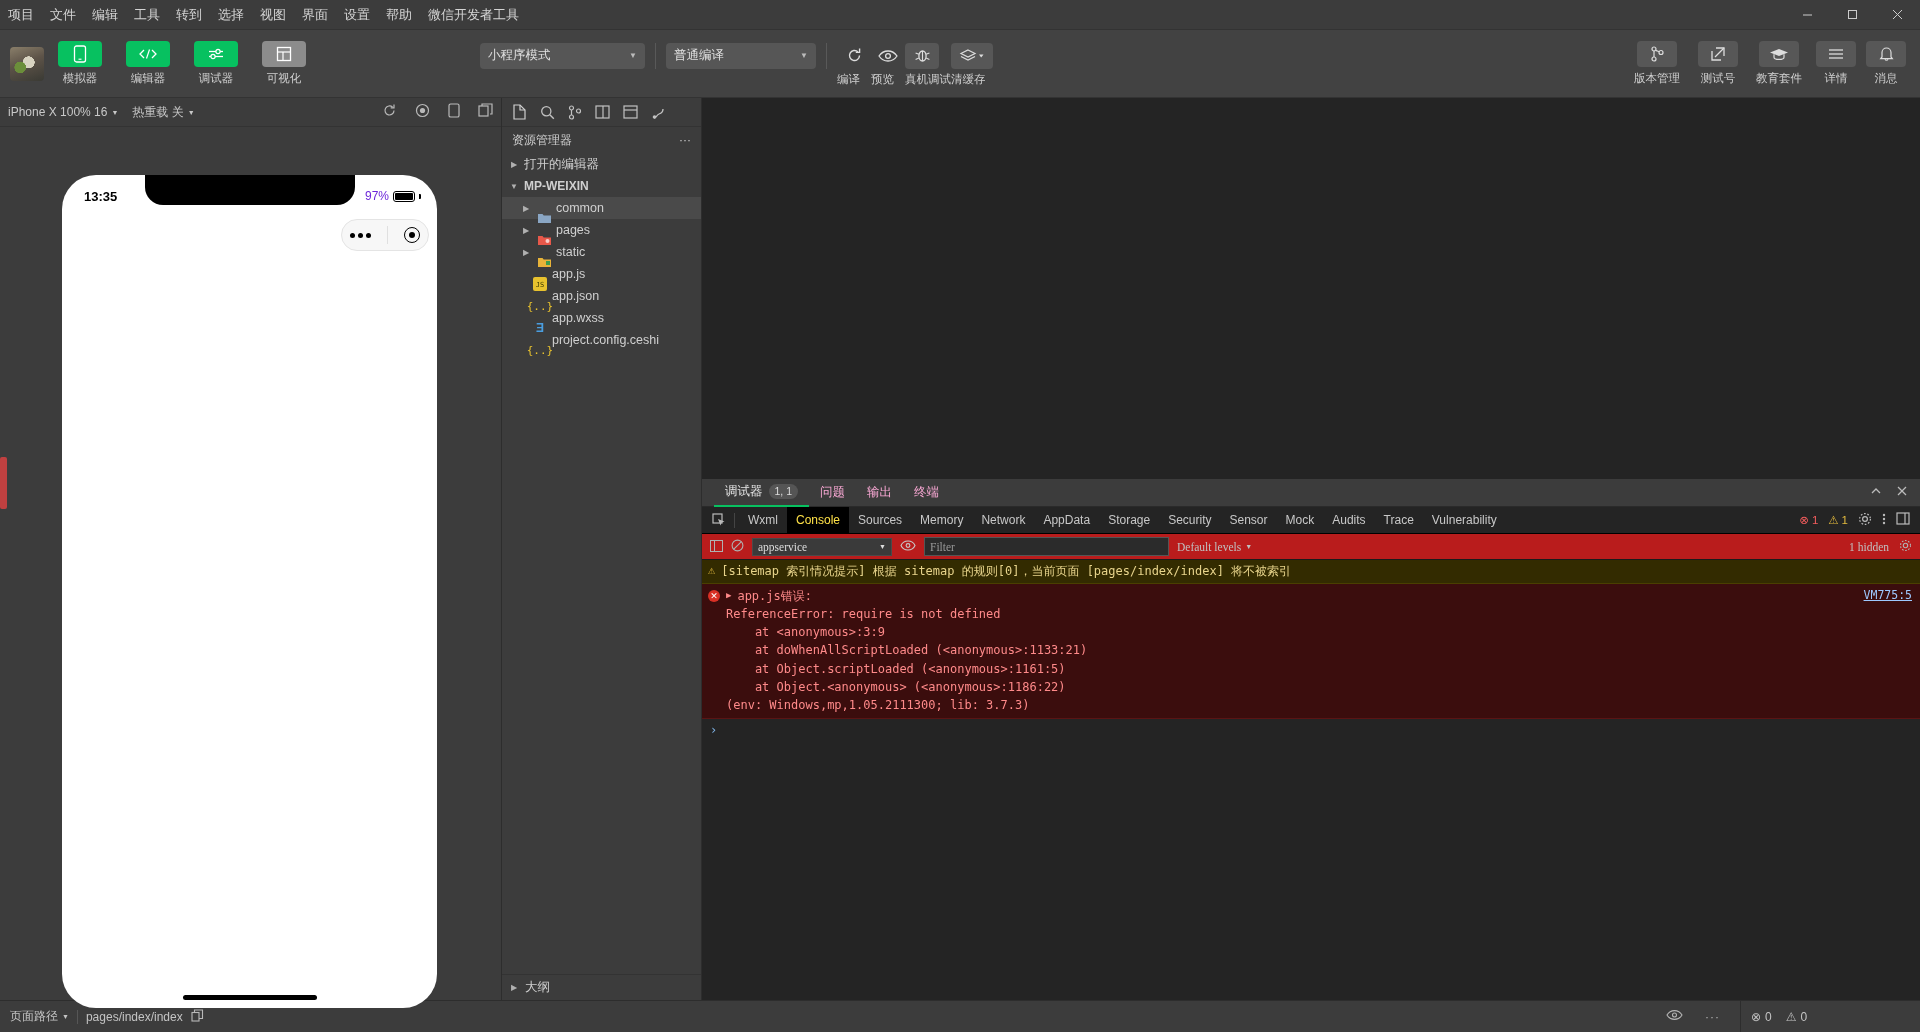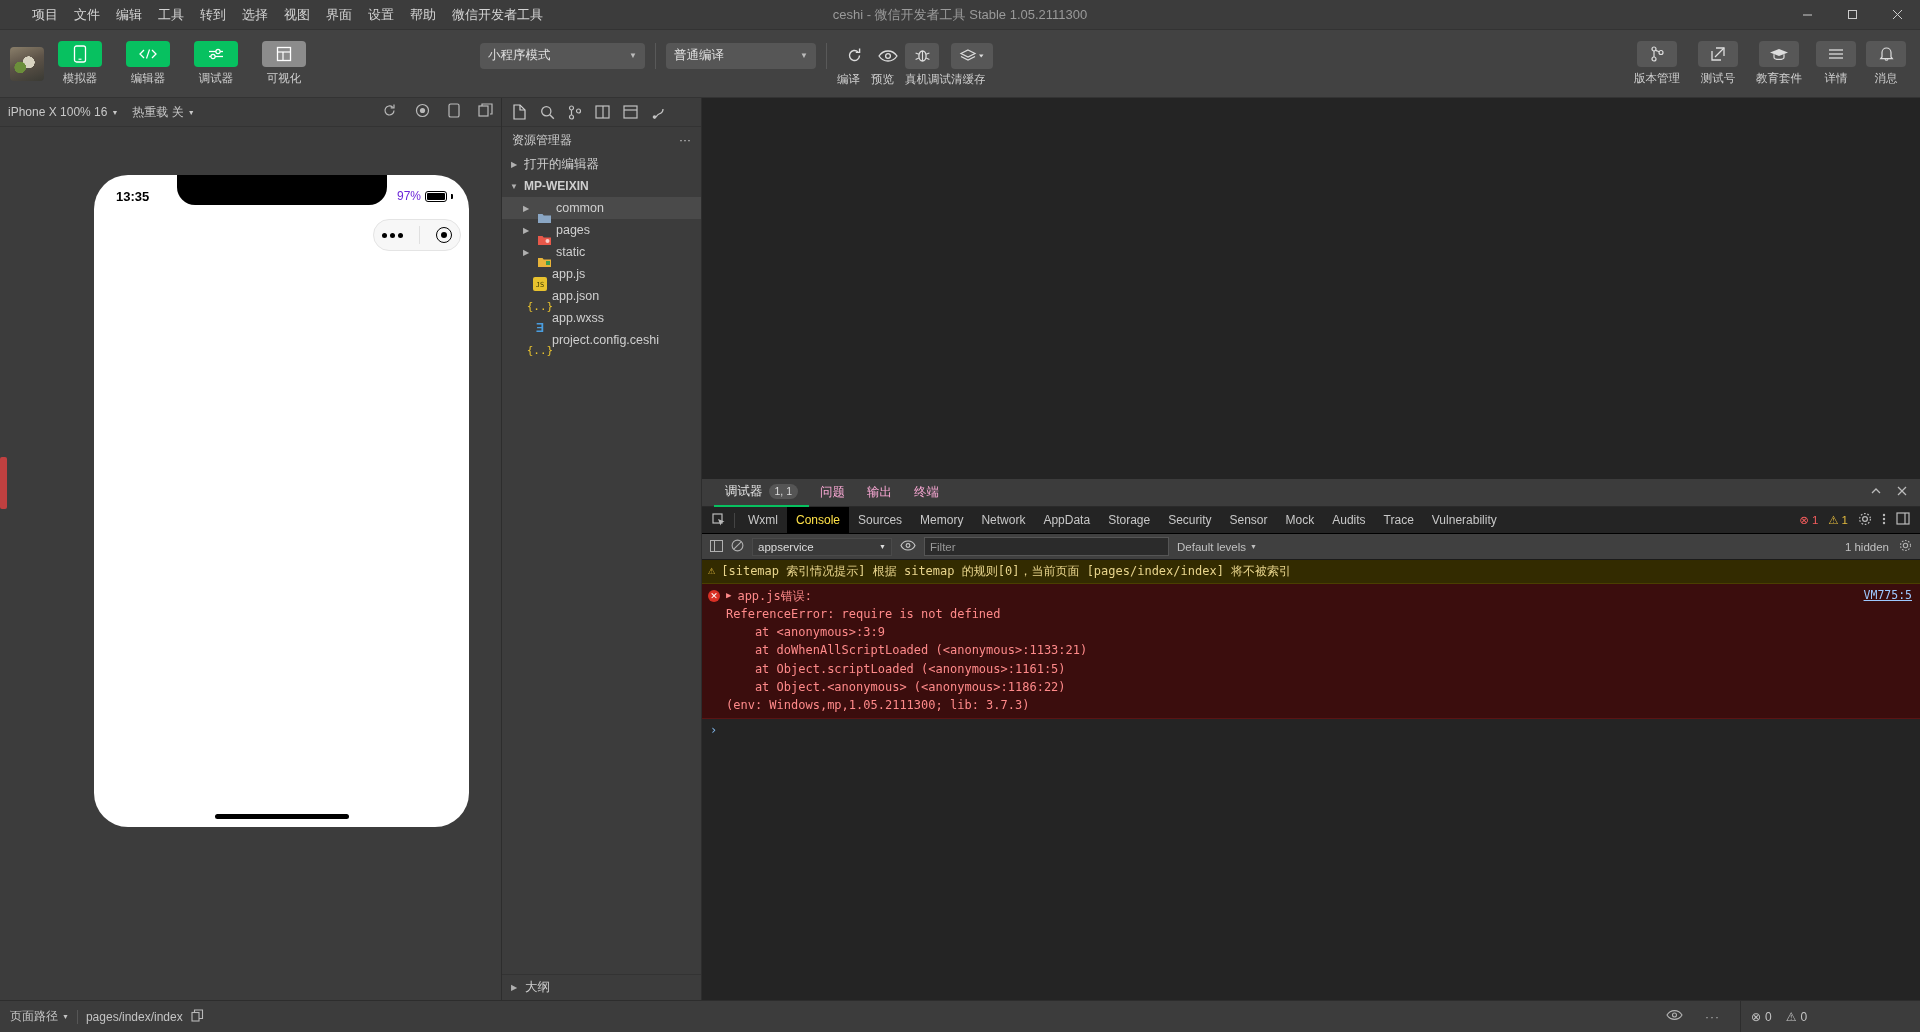--- a/index.html
+++ b/index.html
@@ -12,21 +12,21 @@
     -webkit-font-smoothing: antialiased;
   }
 
   
   .titlebar {
     height: 30px; background: #3c3c3c;
     display: flex; align-items: center;
     position: relative;
     border-bottom: 1px solid #333;
   }
-  .menu { display: flex; align-items: center; padding-left: 24px; gap: 0; }
+  .menu { display: flex; align-items: center; padding-left: 0; gap: 0; }
   .menu-item {
     font-size: 13px; color: #d4d4d4; padding: 4px 8px;
     cursor: default; white-space: nowrap;
   }
   .win-title {
     position: absolute; left: 0; right: 0; text-align: center;
     font-size: 13px; color: #9a9a9a; pointer-events: none;
   }
   .win-ctrls { margin-left: auto; display: flex; height: 30px; }
   .win-btn {
@@ -100,24 +100,23 @@
   .sim-bar {
     height: 29px; display: flex; align-items: center;
     font-size: 12px; color: #c8c8c8; padding: 0 8px; gap: 14px;
     border-bottom: 1px solid #333;
   }
   .sim-sel { display: flex; align-items: center; gap: 4px; }
   .sim-bar .right-ic { margin-left: auto; display: flex; gap: 18px; color: #b9b9b9; }
   .sim-stage { flex: 1; position: relative; }
   .phone {
     position: absolute; left: 62px; top: 48px;
-    width: 375px; height: 652px;
+    width: 375px; height: 833px;
     background: #fff; border-radius: 34px;
     overflow: hidden;
-    margin-left: 32px;
   }
   .notch {
     position: absolute; left: 50%; transform: translateX(-50%); top: 0;
     width: 210px; height: 30px; background: #000;
     border-bottom-left-radius: 18px; border-bottom-right-radius: 18px;
   }
   .ph-time { position: absolute; left: 22px; top: 14px; font-size: 13px; color: #000; font-weight: bold; }
   .ph-batt { position: absolute; right: 16px; top: 14px; display: flex; align-items: center; gap: 4px; font-size: 12px; color:#6d28d9;}
   .batt-body { width: 22px; height: 11px; border: 1px solid #000; border-radius: 3px; position: relative; }
   .batt-body::after { content:''; position:absolute; left:1px; top:1px; bottom:1px; width: 18px; background:#000; border-radius:1px;}
@@ -192,23 +191,23 @@
     height: 27px; background: #242424; display: flex; align-items: center;
     border-bottom: 1px solid #000; font-size: 12px; color: #ccc;
   }
   .dt-tab { padding: 0 9px; height: 27px; display: flex; align-items: center; color:#c8c8c8; font-size:12px;}
   .dt-tab.active { background: #000; color: #fde047; }
   .dt-right { margin-left: auto; display: flex; align-items: center; gap: 10px; padding-right: 10px; }
   .err-count { color: #f25c5c; font-size: 11.5px; display:flex;align-items:center;gap:3px;}
   .warn-count { color: #e2b93d; font-size: 11.5px; display:flex;align-items:center;gap:3px;}
 
   .filter-bar {
-    height: 26px; background: #404040; display: flex; align-items: center;
+    height: 26px; background: #b91c1c; display: flex; align-items: center;
     gap: 8px; padding: 0 8px; border-bottom: 1px solid #1b1b1b;
-    font-size: 11.5px; color: #c0c0c0;
+    font-size: 11.5px; color: #c0c0c0; font-family: Liberation Serif, serif;
   }
   .ctx-sel {
     background: #3a3a3a; border: 1px solid #4a4a4a; height: 18px;
     display: flex; align-items: center; justify-content: space-between;
     width: 140px; padding: 0 5px; font-size: 11.5px; color: #ddd;
   }
   .filter-input {
     background: #2b2b2b; border: 1px solid #555; height: 19px;
     width: 245px; padding: 0 5px; color: #999; font-size: 11.5px;
     display: flex; align-items: center;
@@ -258,21 +257,20 @@
     <div class="menu-item">编辑</div>
     <div class="menu-item">工具</div>
     <div class="menu-item">转到</div>
     <div class="menu-item">选择</div>
     <div class="menu-item">视图</div>
     <div class="menu-item">界面</div>
     <div class="menu-item">设置</div>
     <div class="menu-item">帮助</div>
     <div class="menu-item">微信开发者工具</div>
   </div>
-  <div class="win-title">ceshi - 微信开发者工具 Stable 1.05.2111300</div>
   <div class="win-ctrls">
     <div class="win-btn">
       <svg width="11" height="11" viewBox="0 0 11 11">
           <line x1="1" y1="6" x2="10" y2="6" stroke="#ccc" stroke-width="1"></line>
         </svg>
     </div>
     <div class="win-btn">
       <svg width="11" height="11" viewBox="0 0 11 11">
           <rect x="1.5" y="1.5" width="8" height="8" fill="none" stroke="#ccc" stroke-width="1"></rect>
         </svg>

